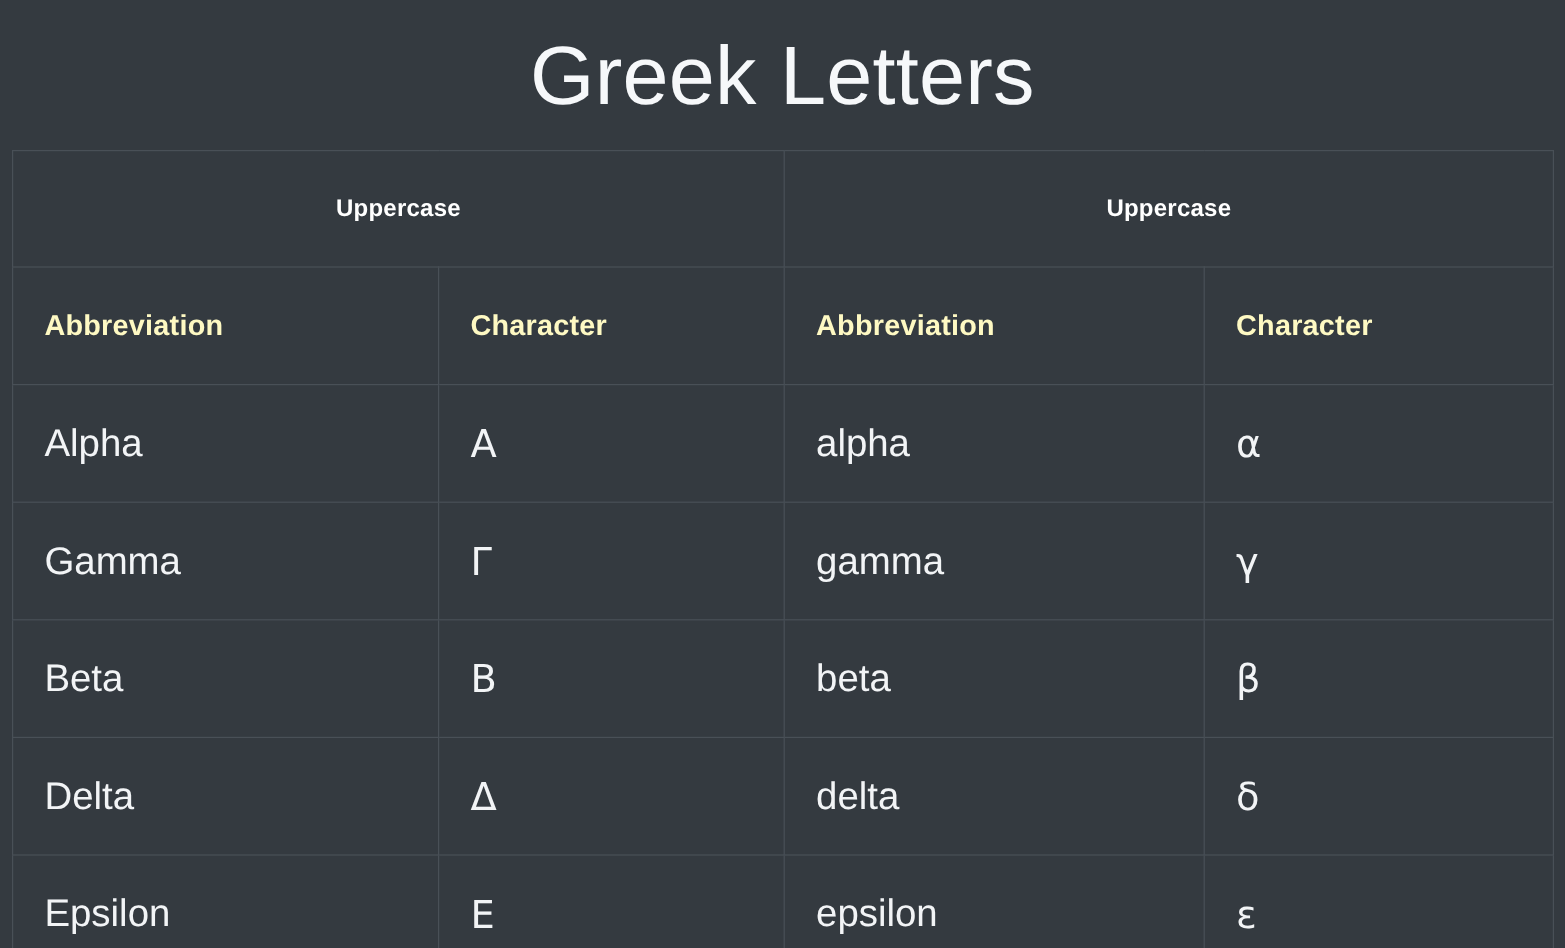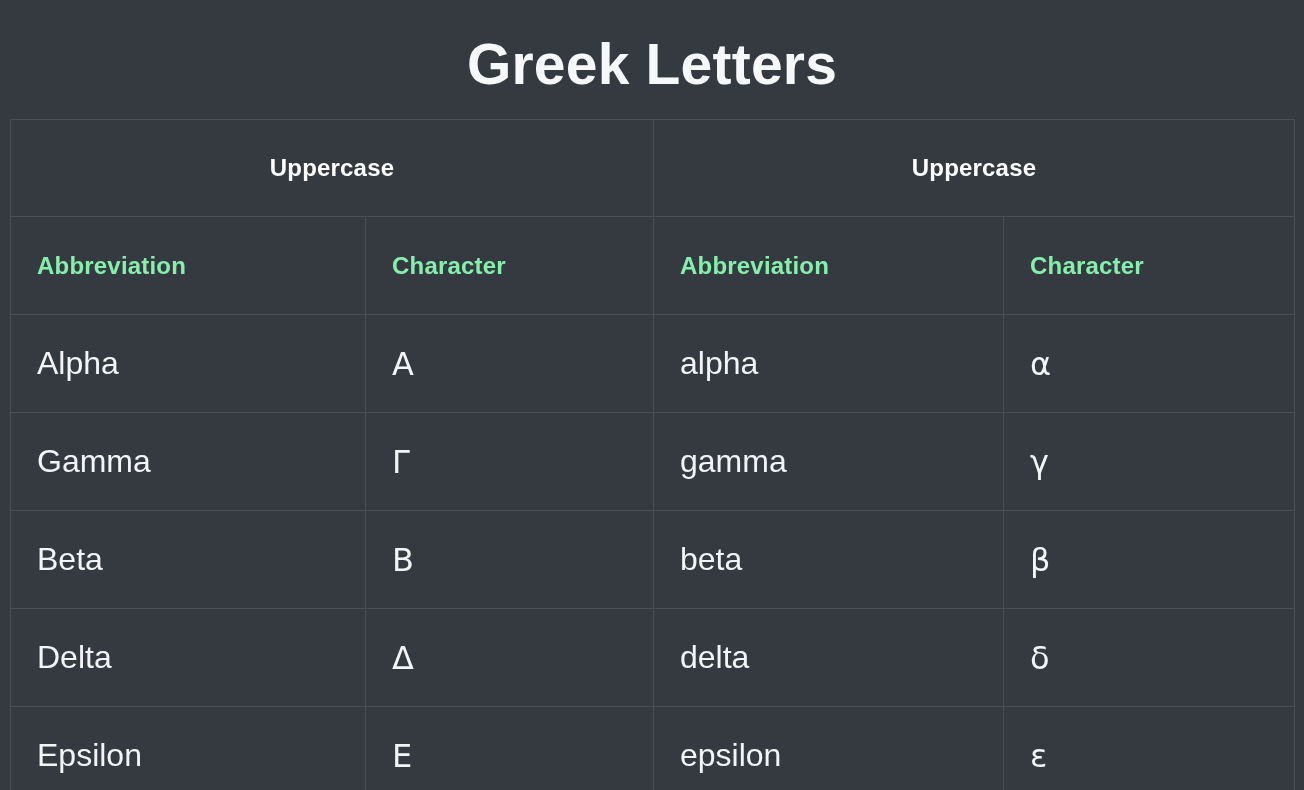--- a/index.html
+++ b/index.html
@@ -19,26 +19,26 @@
   .page {
     width: 1304px;
     height: 790px;
     position: relative;
     box-sizing: border-box;
     padding: 0 10px;
   }
 
   
   .page-title {
-    margin: 12px;
+    margin: 4px;
     padding-top: 19px;
     padding-bottom: 0;
     text-align: center;
-    font-size: 57px;
-    font-weight: 700;
+    font-size: 69px;
+    font-weight: 400;
     line-height: 1.18;
     letter-spacing: 0.2px;
     color: #f6f8fa;
   }
 
   
   .greek-table {
     margin-top: 21px;
     width: 1284px;
     border-collapse: collapse;
@@ -56,35 +56,35 @@
   .greek-table td {
     border: 1px solid #495057;
     box-sizing: border-box;
   }
 
   
   .group-head th {
     height: 97px;
     text-align: center;
     vertical-align: middle;
-    font-size: 24px;
+    font-size: 20px;
     font-weight: bold;
     color: #ffffff;
     letter-spacing: 0.2px;
   }
 
   
   .sub-head th {
     height: 98px;
     text-align: left;
     vertical-align: middle;
     padding-left: 26px;
     font-size: 24px;
     font-weight: bold;
-    color: #86efac;
+    color: #fef9c3;
     letter-spacing: 0.2px;
   }
 
   
   .greek-table tbody td {
     height: 98px;
     text-align: left;
     vertical-align: middle;
     padding-left: 26px;
     font-size: 32px;

